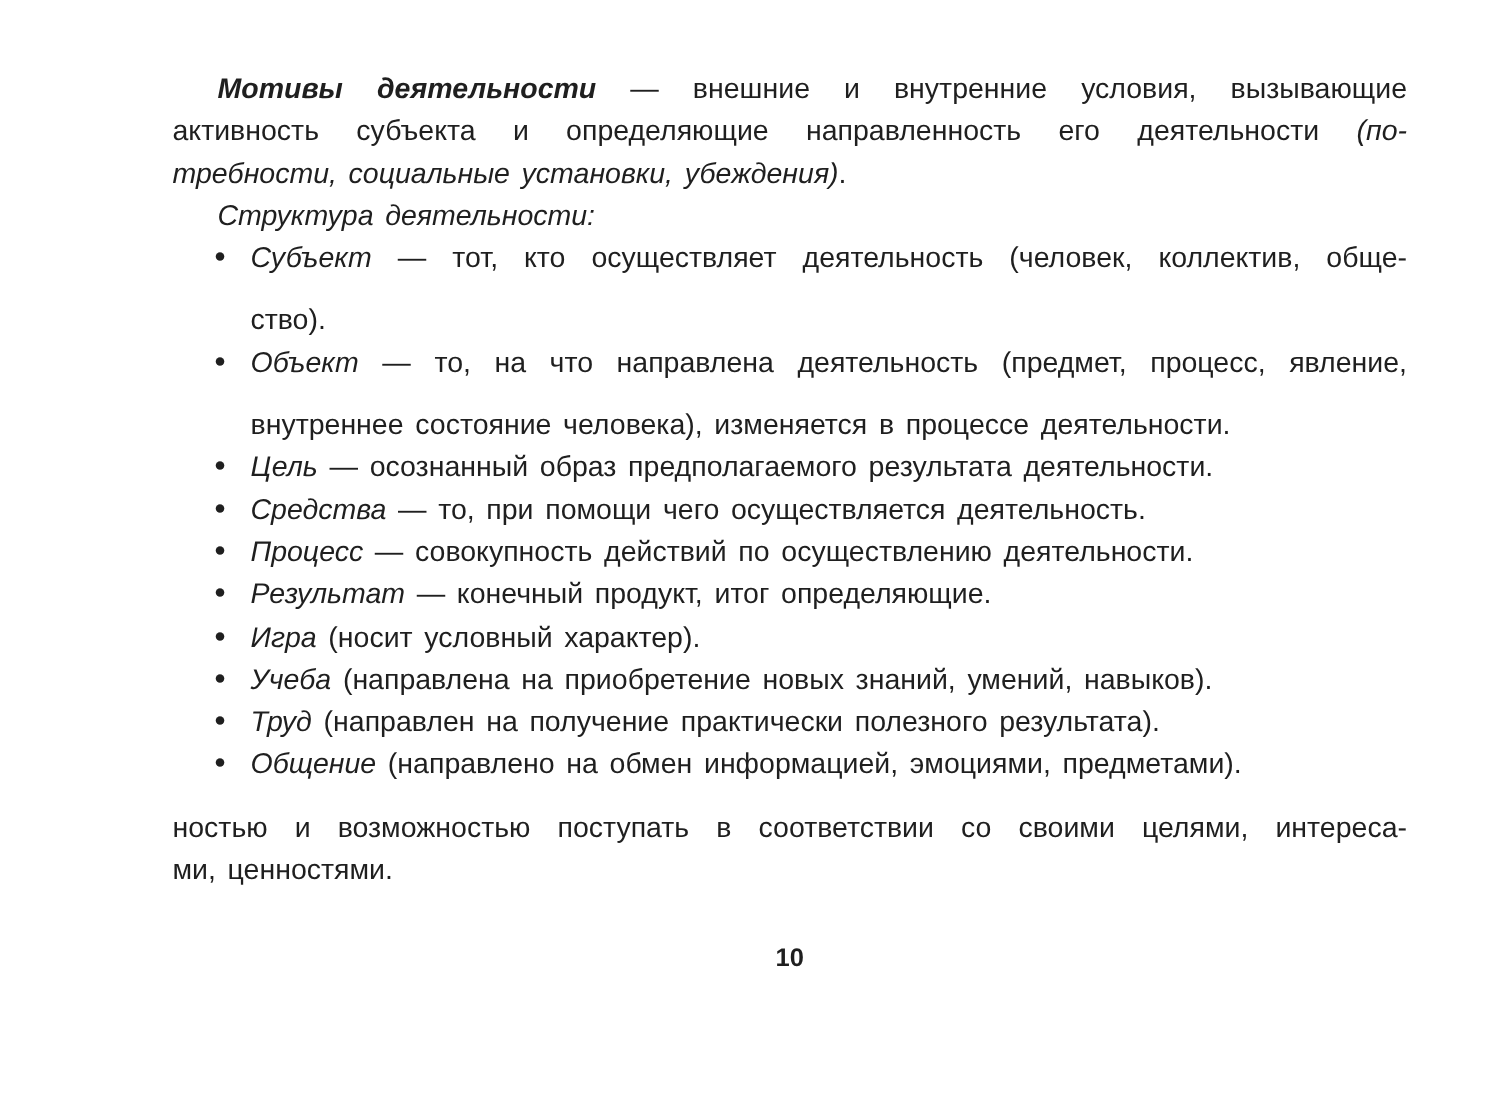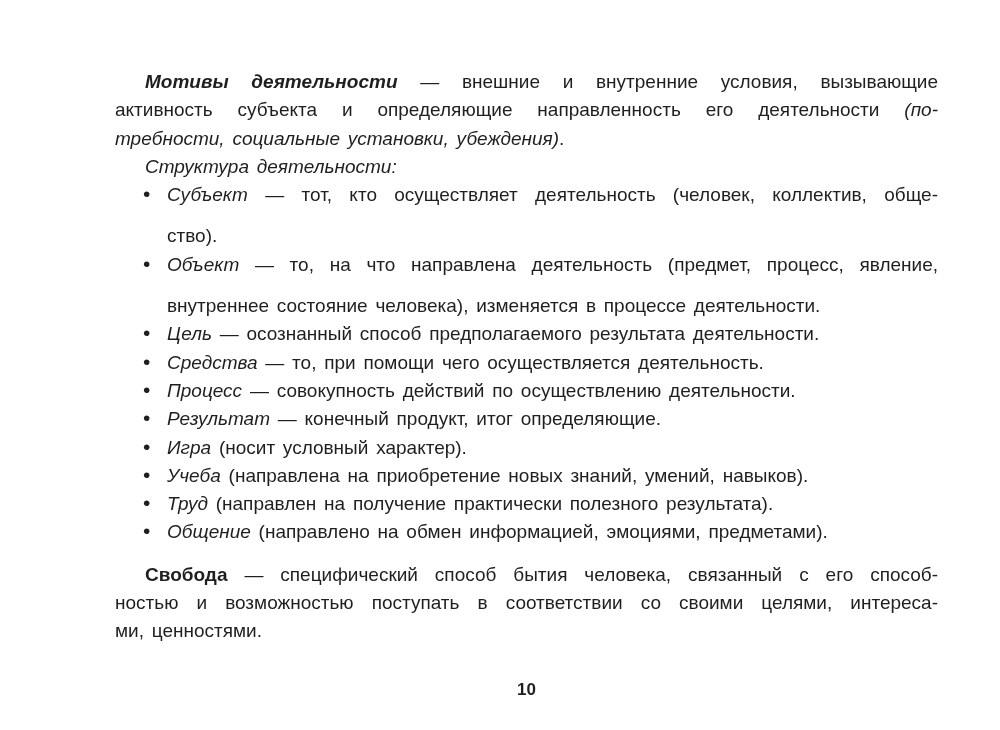--- a/index.html
+++ b/index.html
@@ -12,21 +12,21 @@
     width: 1000px;
     height: 730px;
     background: #ffffff;
     overflow: hidden;
     font-family: "Liberation Sans", "DejaVu Sans", sans-serif;
     color: #1f1f1f;
   }
   .textblock {
     position: absolute;
     left: 115px;
-    top: 68px;
+    top: 46px;
     width: 823px;
     font-size: 19px;
     line-height: 28.3px;
     word-spacing: 2.5px;
   }
   
   .line {
     text-align: justify;
     text-align-last: justify;
   }
@@ -76,21 +76,21 @@
     <section>
       <div>
         <div class="line bullet-line"><span class="marker">•</span><span class="it">Субъект</span><span> — тот, кто осуществляет деятельность (человек, коллектив, обще-</span></div>
         <div class="line cont-line last"><span>ство).</span></div>
       </div>
       <div>
         <div class="line bullet-line"><span class="marker">•</span><span class="it">Объект</span><span> — то, на что направлена деятельность (предмет, процесс, явление,</span></div>
         <div class="line cont-line last"><span>внутреннее состояние человека), изменяется в процессе деятельности.</span></div>
       </div>
       <div>
-        <div class="line bullet-line last"><span class="marker">•</span><span class="it">Цель</span><span> — осознанный способ предполагаемого результата деятельности.</span></div>
+        <div class="line bullet-line last"><span class="marker">•</span><span class="it">Цель</span><span> — осознанный образ предполагаемого результата деятельности.</span></div>
       </div>
       <div>
         <div class="line bullet-line last"><span class="marker">•</span><span class="it">Средства</span><span> — то, при помощи чего осуществляется деятельность.</span></div>
       </div>
       <div>
         <div class="line bullet-line last"><span class="marker">•</span><span class="it">Процесс</span><span> — совокупность действий по осуществлению деятельности.</span></div>
       </div>
       <div>
         <div class="line bullet-line last"><span class="marker">•</span><span class="it">Результат</span><span> — конечный продукт, итог определяющие.</span></div>
       </div>
@@ -106,21 +106,20 @@
       </div>
       <div>
         <div class="line bullet-line last"><span class="marker">•</span><span class="it">Труд</span><span> (направлен на получение практически полезного результата).</span></div>
       </div>
       <div>
         <div class="line bullet-line last"><span class="marker">•</span><span class="it">Общение</span><span> (направлено на обмен информацией, эмоциями, предметами).</span></div>
       </div>
     </section>
 
     <section class="para-freedom">
-      <div class="line indent"><span class="b">Свобода</span><span> — специфический способ бытия человека, связанный с его способ-</span></div>
       <div class="line"><span>ностью и возможностью поступать в соответствии со своими целями, интереса-</span></div>
       <div class="line last"><span>ми, ценностями.</span></div>
     </section>
 
     <div class="footer">10</div>
 
   </div>
 </div>
 
 </body></html>

